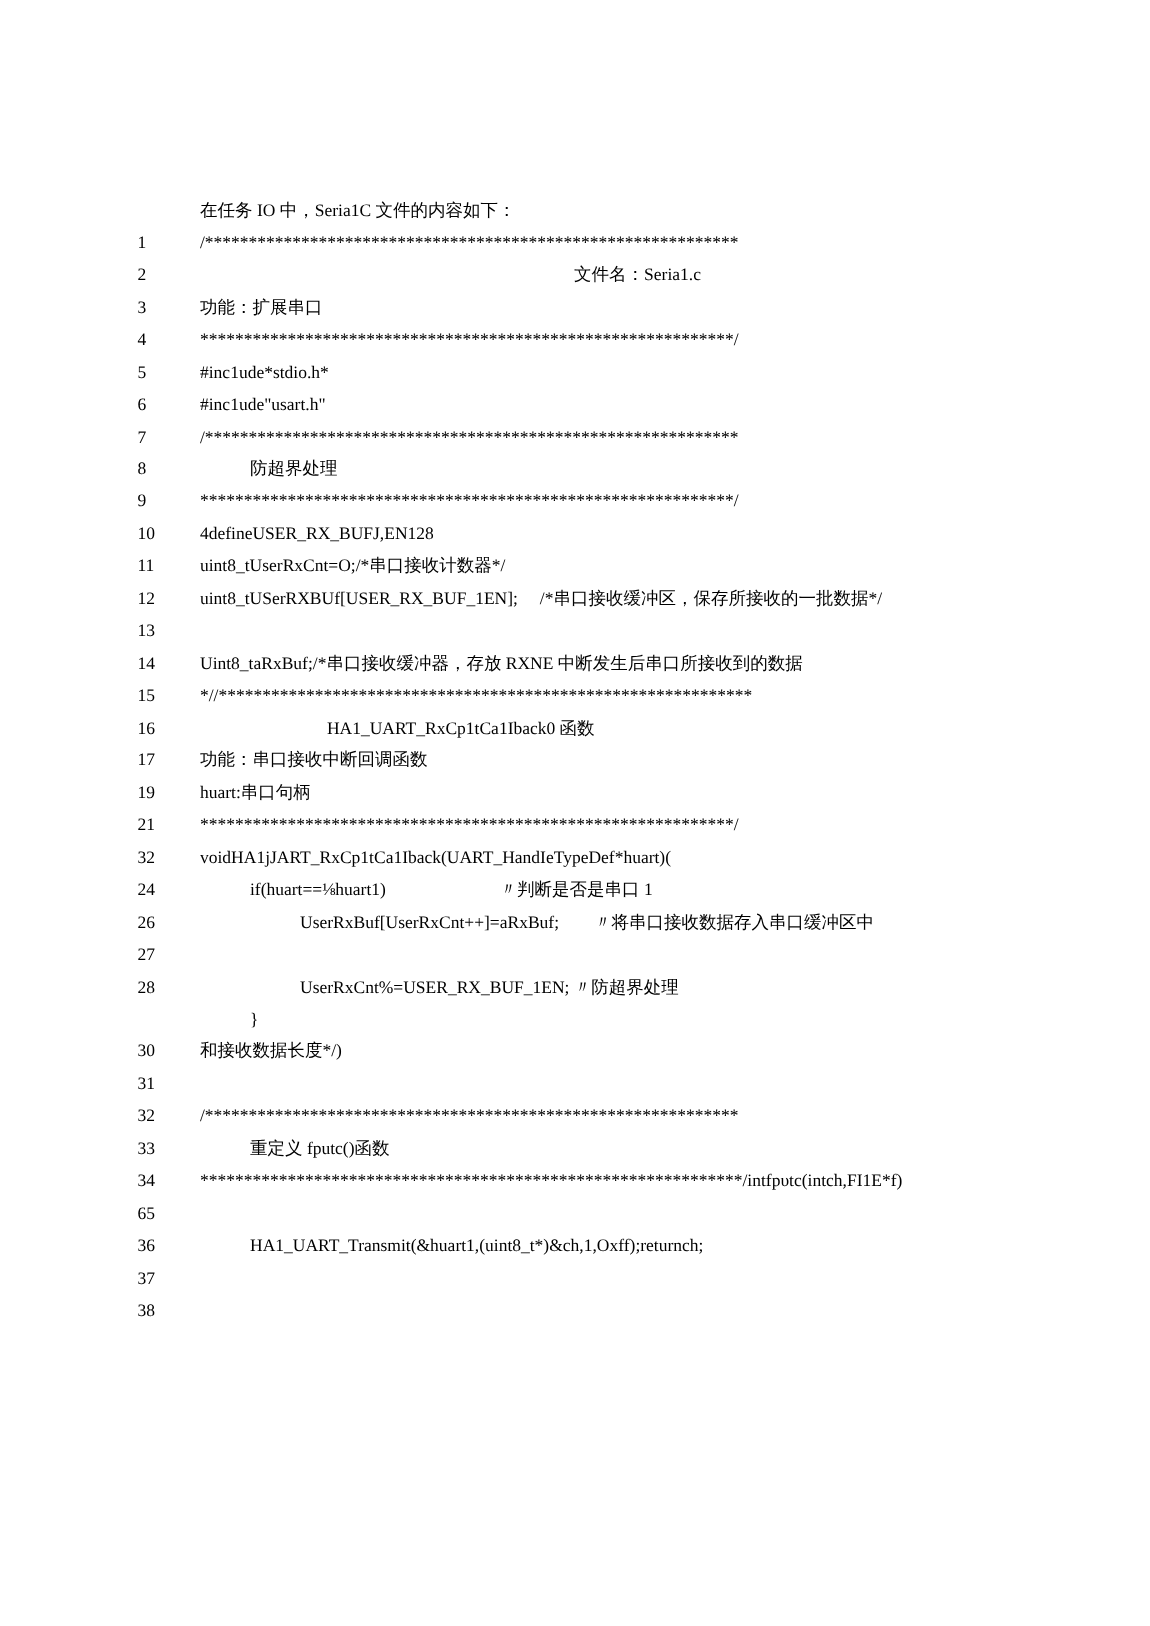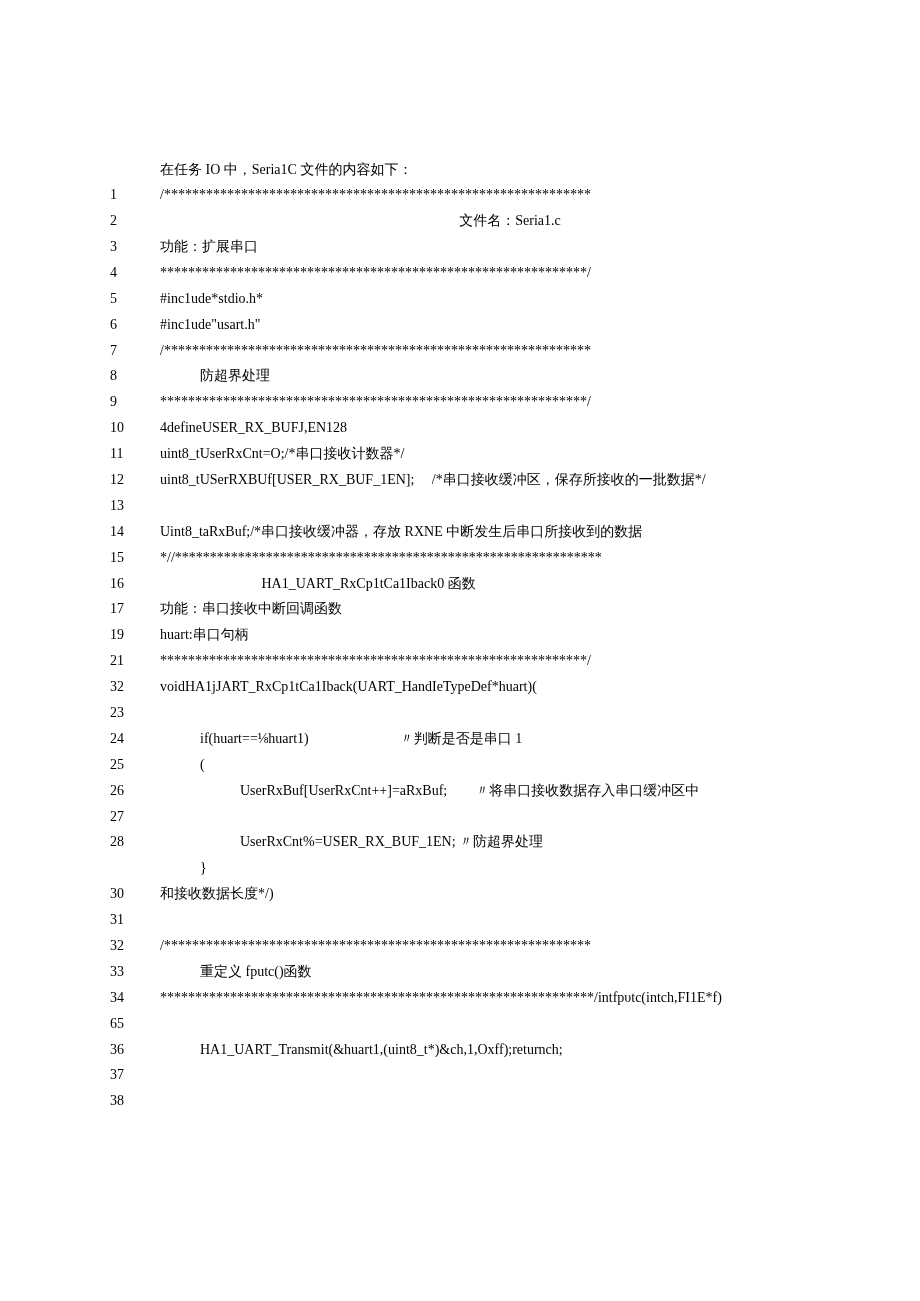--- a/index.html
+++ b/index.html
@@ -122,30 +122,22 @@
       </div>
       <div class="line">
         <div class="gutter">21</div>
         <div class="content">*************************************************************/</div>
       </div>
       <div class="line">
         <div class="gutter">32</div>
         <div class="content">voidHA1jJART_RxCp1tCa1Iback(UART_HandIeTypeDef*huart)(</div>
       </div>
       <div class="line">
-        <div class="gutter">23</div>
-        <div class="content"></div>
-      </div>
-      <div class="line">
         <div class="gutter">24</div>
         <div class="content indent1">if(huart==⅛huart1)                          〃判断是否是串口 1</div>
-      </div>
-      <div class="line">
-        <div class="gutter">25</div>
-        <div class="content indent1">(</div>
       </div>
       <div class="line">
         <div class="gutter">26</div>
         <div class="content indent2">UserRxBuf[UserRxCnt++]=aRxBuf;        〃将串口接收数据存入串口缓冲区中</div>
       </div>
       <div class="line">
         <div class="gutter">27</div>
         <div class="content"></div>
       </div>
       <div class="line">

